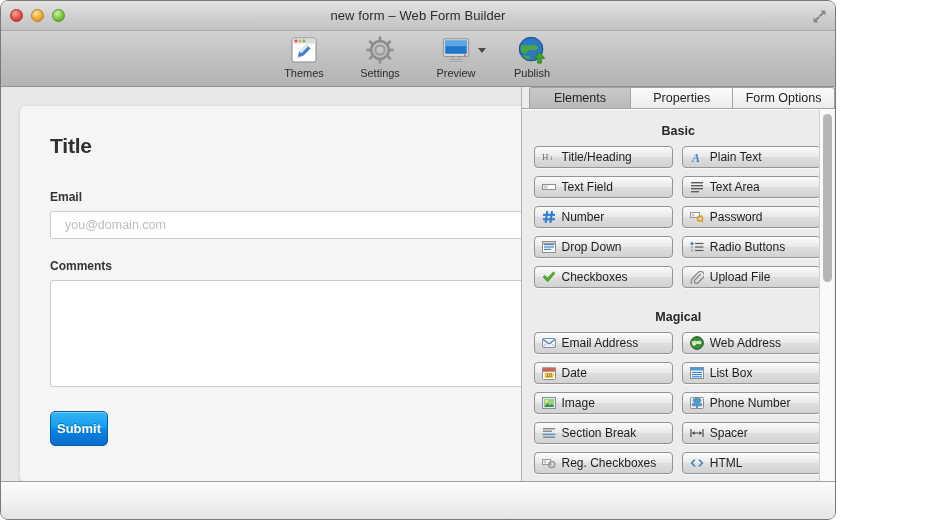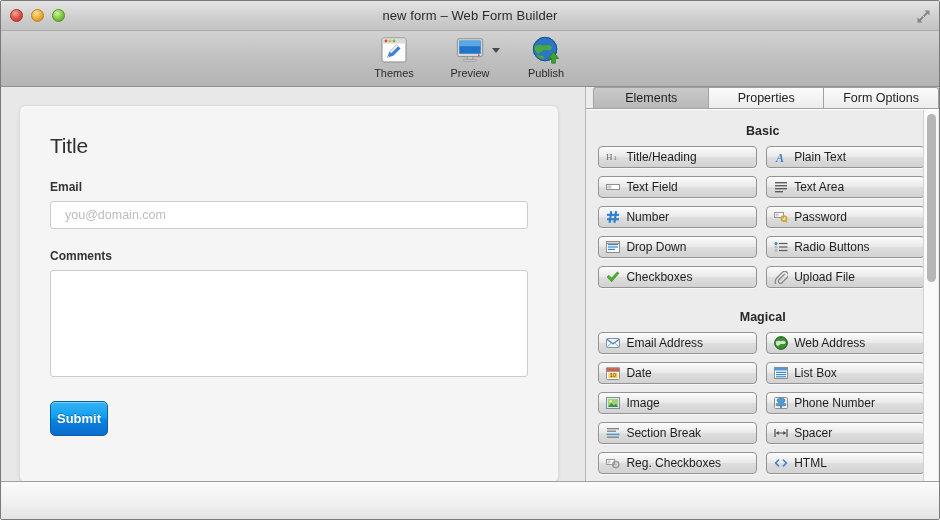--- a/index.html
+++ b/index.html
@@ -7,26 +7,26 @@
     padding: 0;
     background: #ffffff;
   }
   body {
     font-family: "Liberation Sans", sans-serif;
     -webkit-font-smoothing: antialiased;
   }
 
   #app-window {
     position: relative;
-    width: 940px;
+    width: 836px;
     height: 520px;
     overflow: hidden;
     box-sizing: border-box;
     border: 1px solid #7a7a7a;
-    border-radius: 2px;
+    border-radius: 8px;
     background: #fef9c3;
   }
 
   
   #titlebar {
     position: absolute;
     left: 0; top: 0;
     width: 100%;
     height: 30px;
     box-sizing: border-box;
@@ -152,23 +152,23 @@
     height: 378px;
     box-sizing: border-box;
     background: #f5f5f5;
     border: 1px solid #dedede;
     border-radius: 7px;
     box-shadow: 0 1px 3px rgba(0,0,0,0.10);
     padding: 26px 30px;
   }
   #form-title {
     font-size: 21px;
-    font-weight: normal;
+    font-weight: bold;
     color: #2f2f2f;
-    margin: 2px 0 22px 0;
+    margin: 2px 0 32px 0;
     letter-spacing: -0.2px;
   }
   .field-label {
     font-size: 12px;
     font-weight: bold;
     color: #333333;
     margin-bottom: 7px;
   }
   .text-input {
     width: 100%;
@@ -363,20 +363,41 @@
           <circle cx="11" cy="6" r="1.4" fill="#e8b13c"></circle>
           <circle cx="15" cy="6" r="1.4" fill="#6bbf3d"></circle>
           <path d="M8 23l2.5-6.5 7-7 4 4-7 7z" fill="#3f7fd4"></path>
           <path d="M10.5 16.5l7-7 1.8 1.8-7 7z" fill="#e8e8e8"></path>
           <path d="M8 23l2.6-1 -1.5-1.6z" fill="#f0d8b8"></path>
         </svg>
       </div>
       <div class="tool-label">Themes</div>
     </div>
 
+    <div class="tool-btn">
+      <div class="tool-icon">
+        <svg width="30" height="30" viewBox="0 0 32 32">
+          <g fill="none" stroke="#8e8e8e" stroke-width="3">
+            <circle cx="16" cy="16" r="9.5"></circle>
+          </g>
+          <circle cx="16" cy="16" r="5" fill="none" stroke="#9c9c9c" stroke-width="2.5"></circle>
+          <g fill="#8e8e8e">
+            <rect x="14.6" y="1.5" width="2.8" height="5"></rect>
+            <rect x="14.6" y="25.5" width="2.8" height="5"></rect>
+            <rect x="1.5" y="14.6" width="5" height="2.8"></rect>
+            <rect x="25.5" y="14.6" width="5" height="2.8"></rect>
+            <rect x="5" y="5.6" width="2.8" height="5" transform="rotate(-45 6.4 8.1)"></rect>
+            <rect x="24.2" y="5.6" width="2.8" height="5" transform="rotate(45 25.6 8.1)"></rect>
+            <rect x="5" y="21.4" width="2.8" height="5" transform="rotate(45 6.4 23.9)"></rect>
+            <rect x="24.2" y="21.4" width="2.8" height="5" transform="rotate(-45 25.6 23.9)"></rect>
+          </g>
+        </svg>
+      </div>
+      <div class="tool-label">Settings</div>
+    </div>
 
     <div class="tool-btn">
       <div class="tool-icon">
         <svg width="30" height="30" viewBox="0 0 32 32">
           <rect x="2.5" y="4" width="27" height="19" rx="2" fill="#d8d8d8" stroke="#8c8c8c"></rect>
           <rect x="4.5" y="6" width="23" height="14" fill="#1f76c9"></rect>
           <rect x="4.5" y="6" width="23" height="6" fill="#5aa7e6"></rect>
           <rect x="13" y="23" width="6" height="3.5" fill="#c6c6c6" stroke="#8c8c8c" stroke-width="0.7"></rect>
           <rect x="9" y="26" width="14" height="2" rx="1" fill="#cfcfcf" stroke="#8c8c8c" stroke-width="0.7"></rect>
           <circle cx="25.5" cy="21.5" r="1" fill="#e05248"></circle>

